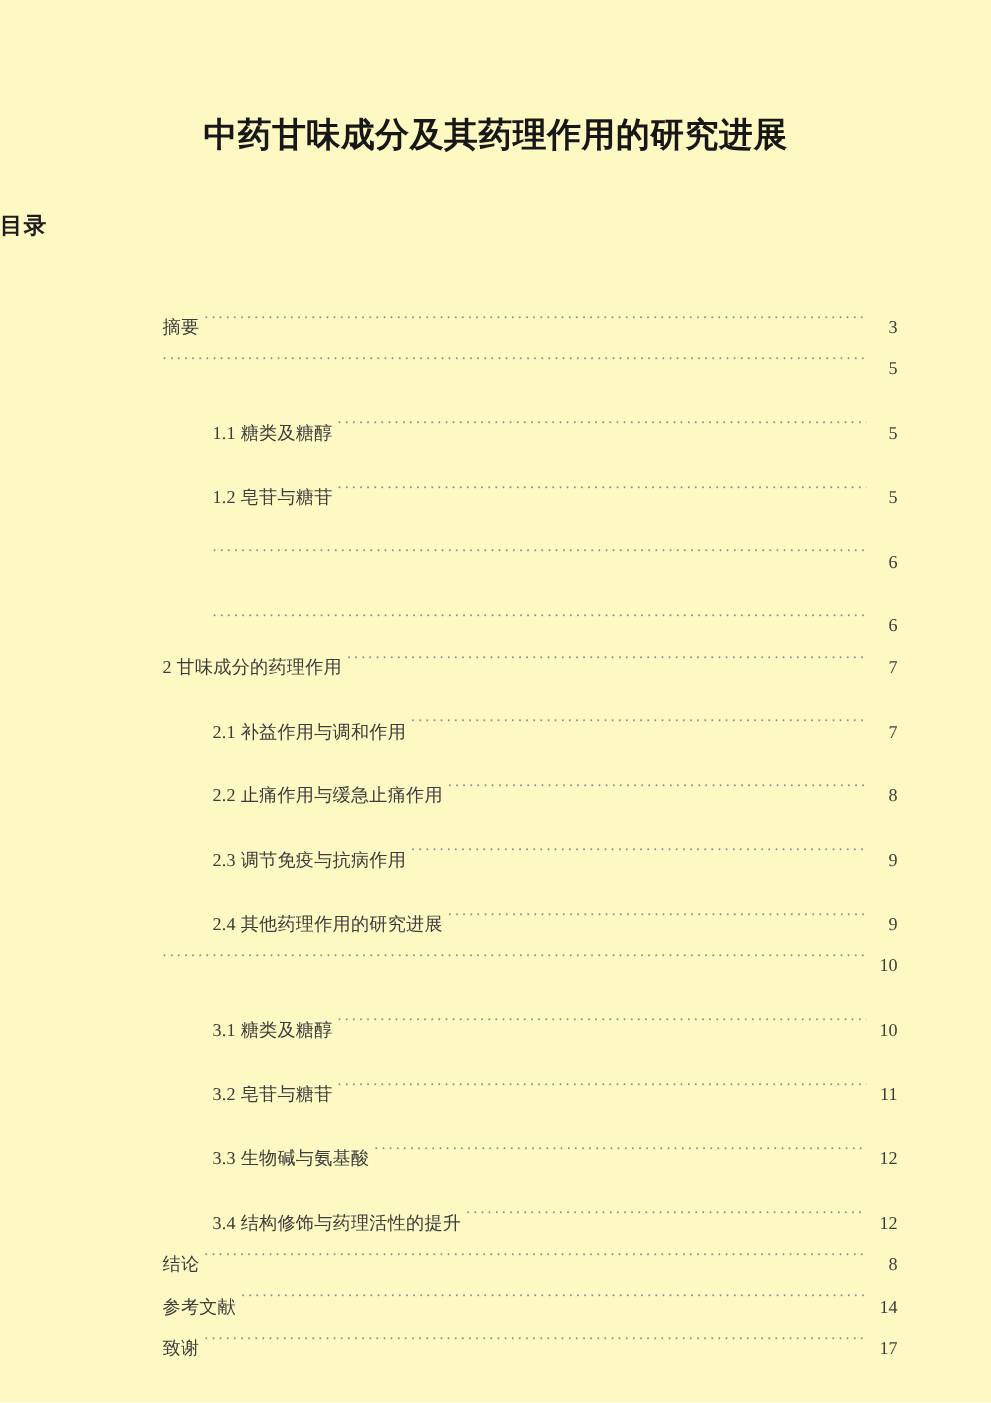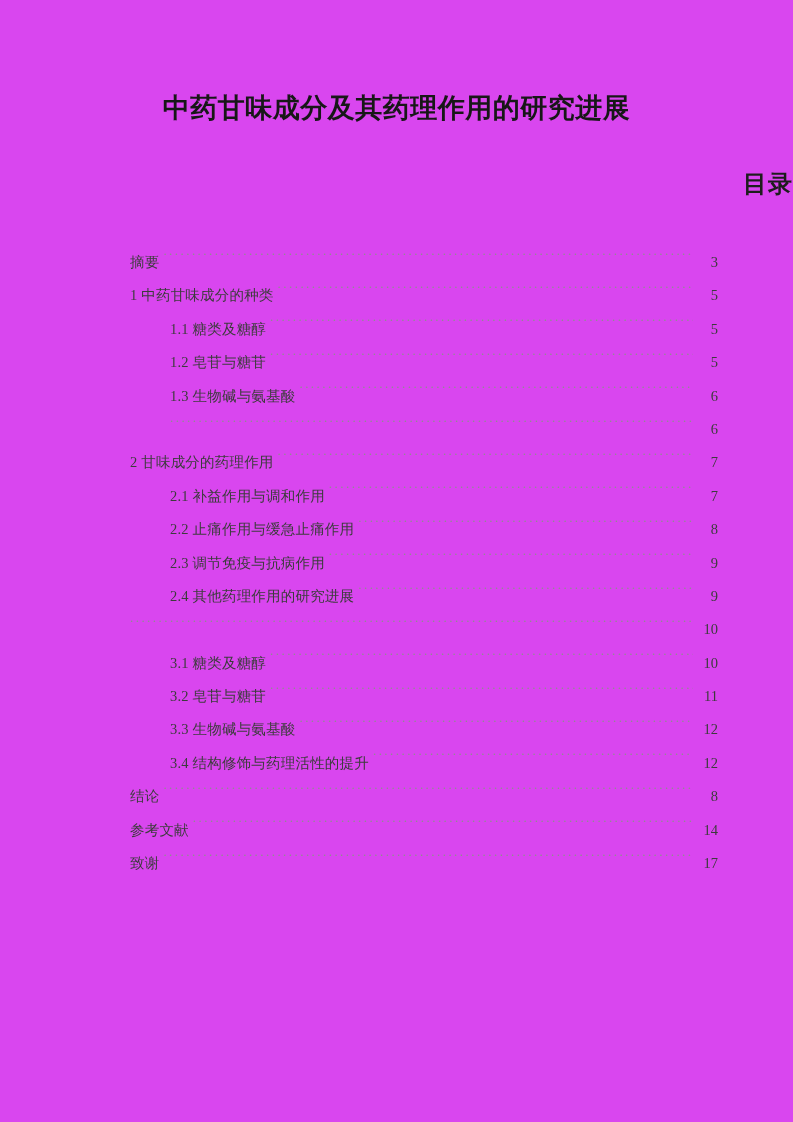--- a/index.html
+++ b/index.html
@@ -12,21 +12,21 @@
     height: 1122px;
     position: relative;
     overflow: hidden;
     font-family: "Liberation Serif", "DejaVu Serif", serif;
     -webkit-font-smoothing: antialiased;
   }
 
   .page {
     position: absolute;
     inset: 0;
-    background: #d946ef;
+    background: #fef9c3;
   }
 
   
   .doc-title {
     position: absolute;
     top: 92px;
     left: 0;
     width: 793px;
     text-align: center;
     font-family: "Liberation Serif", "DejaVu Serif", serif;
@@ -37,23 +37,23 @@
     line-height: 1.2;
     white-space: nowrap;
   }
 
   
   .toc-heading {
     position: absolute;
     top: 170px;
     left: 0;
     width: 793px;
-    text-align: right;
+    text-align: left;
     font-family: "Liberation Sans", "DejaVu Sans", sans-serif;
-    font-size: 24px;
+    font-size: 18px;
     font-weight: 700;
     letter-spacing: 1px;
     color: #1d1d1d;
     line-height: 1.2;
   }
 
   
   .toc {
     position: absolute;
     top: 246px;
@@ -68,20 +68,21 @@
     line-height: 33.4px;
     font-family: "Liberation Serif", "DejaVu Serif", serif;
     font-size: 14.5px;
     color: #3c3c3c;
     white-space: nowrap;
   }
 
   .toc-entry.level-2 {
     padding-left: 40px;
     font-size: 14.5px;
+    margin-top: 18px;
   }
 
   .toc-title {
     flex: 0 0 auto;
     padding-right: 4px;
     color: #3c3c3c;
     letter-spacing: 0.2px;
     text-align: center;
   }
 
@@ -121,36 +122,34 @@
 
   <div class="toc-heading">目录</div>
 
   <div class="toc" id="toc-list">
       <div class="toc-entry">
         <span class="toc-title">摘要</span>
         <span class="toc-leader"></span>
         <span class="toc-page">3</span>
       </div>
       <div class="toc-entry">
-        <span class="toc-title">1 中药甘味成分的种类</span>
         <span class="toc-leader"></span>
         <span class="toc-page">5</span>
       </div>
       <div class="toc-entry level-2">
         <span class="toc-title">1.1 糖类及糖醇</span>
         <span class="toc-leader"></span>
         <span class="toc-page">5</span>
       </div>
       <div class="toc-entry level-2">
         <span class="toc-title">1.2 皂苷与糖苷</span>
         <span class="toc-leader"></span>
         <span class="toc-page">5</span>
       </div>
       <div class="toc-entry level-2">
-        <span class="toc-title">1.3 生物碱与氨基酸</span>
         <span class="toc-leader"></span>
         <span class="toc-page">6</span>
       </div>
       <div class="toc-entry level-2">
         <span class="toc-leader"></span>
         <span class="toc-page">6</span>
       </div>
       <div class="toc-entry">
         <span class="toc-title">2 甘味成分的药理作用</span>
         <span class="toc-leader"></span>

